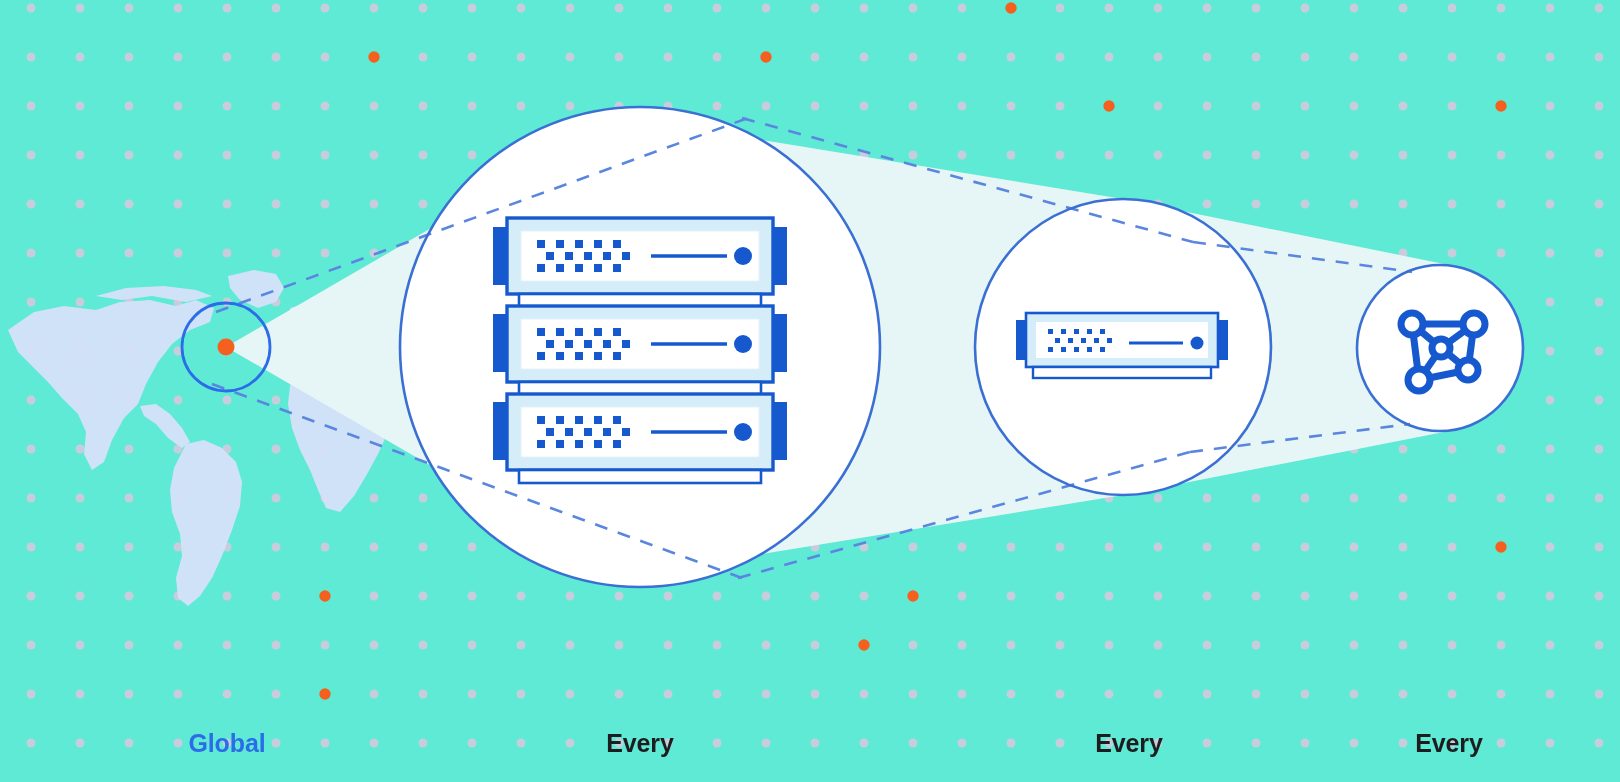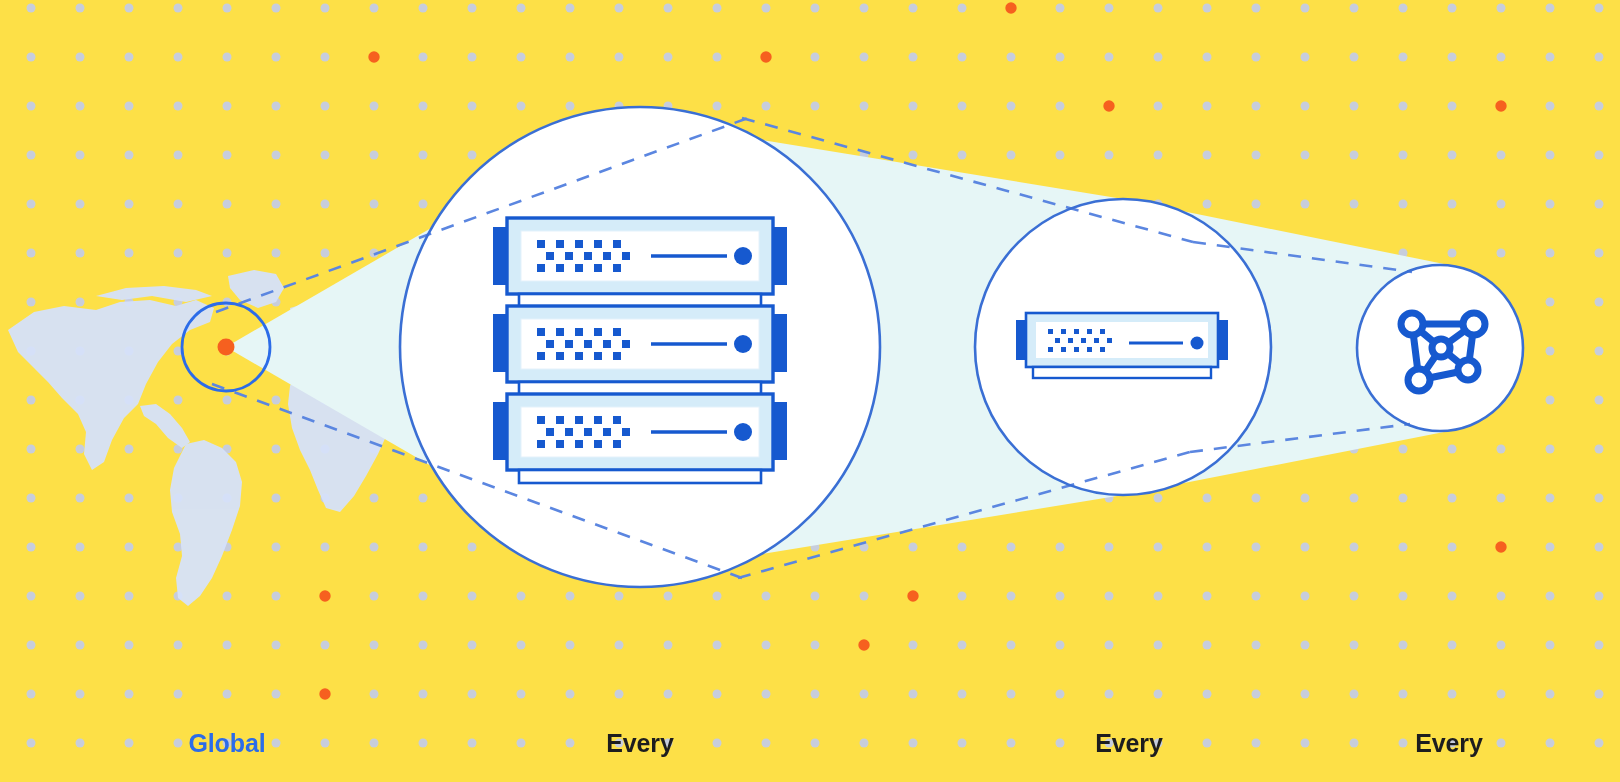--- a/index.html
+++ b/index.html
@@ -8,21 +8,21 @@
     padding: 0;
     background: #ffffff;
   }
   body {
     font-family: "Liberation Sans", sans-serif;
   }
   #stage {
     position: relative;
     width: 1620px;
     height: 782px;
-    background: #fde047;
+    background: #5eead4;
     overflow: hidden;
   }
   #stage svg.layer {
     position: absolute;
     top: 0;
     left: 0;
     width: 1620px;
     height: 782px;
   }
   .label {

